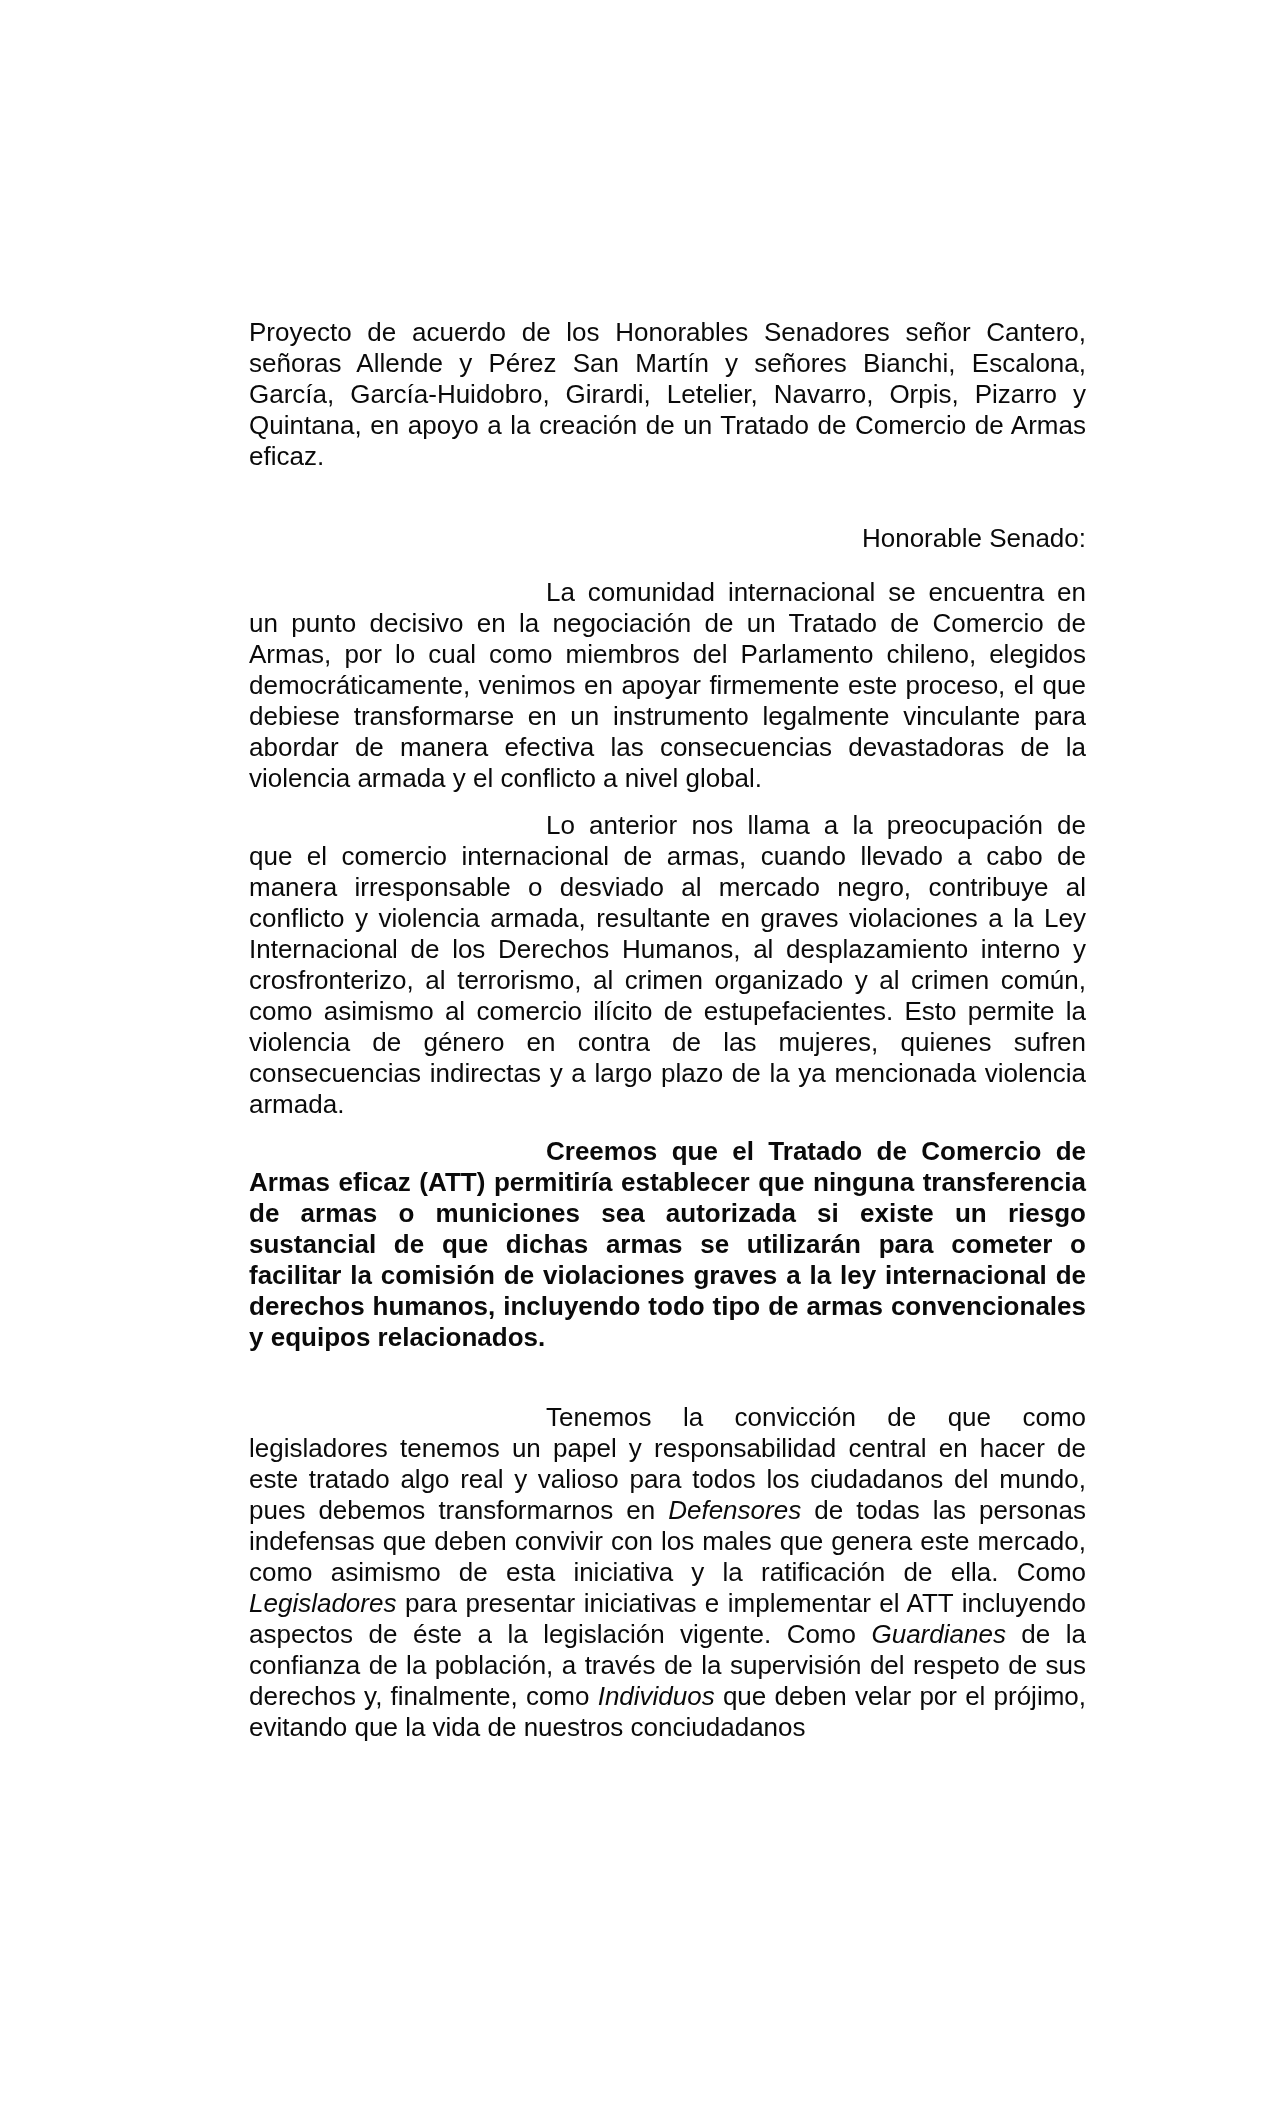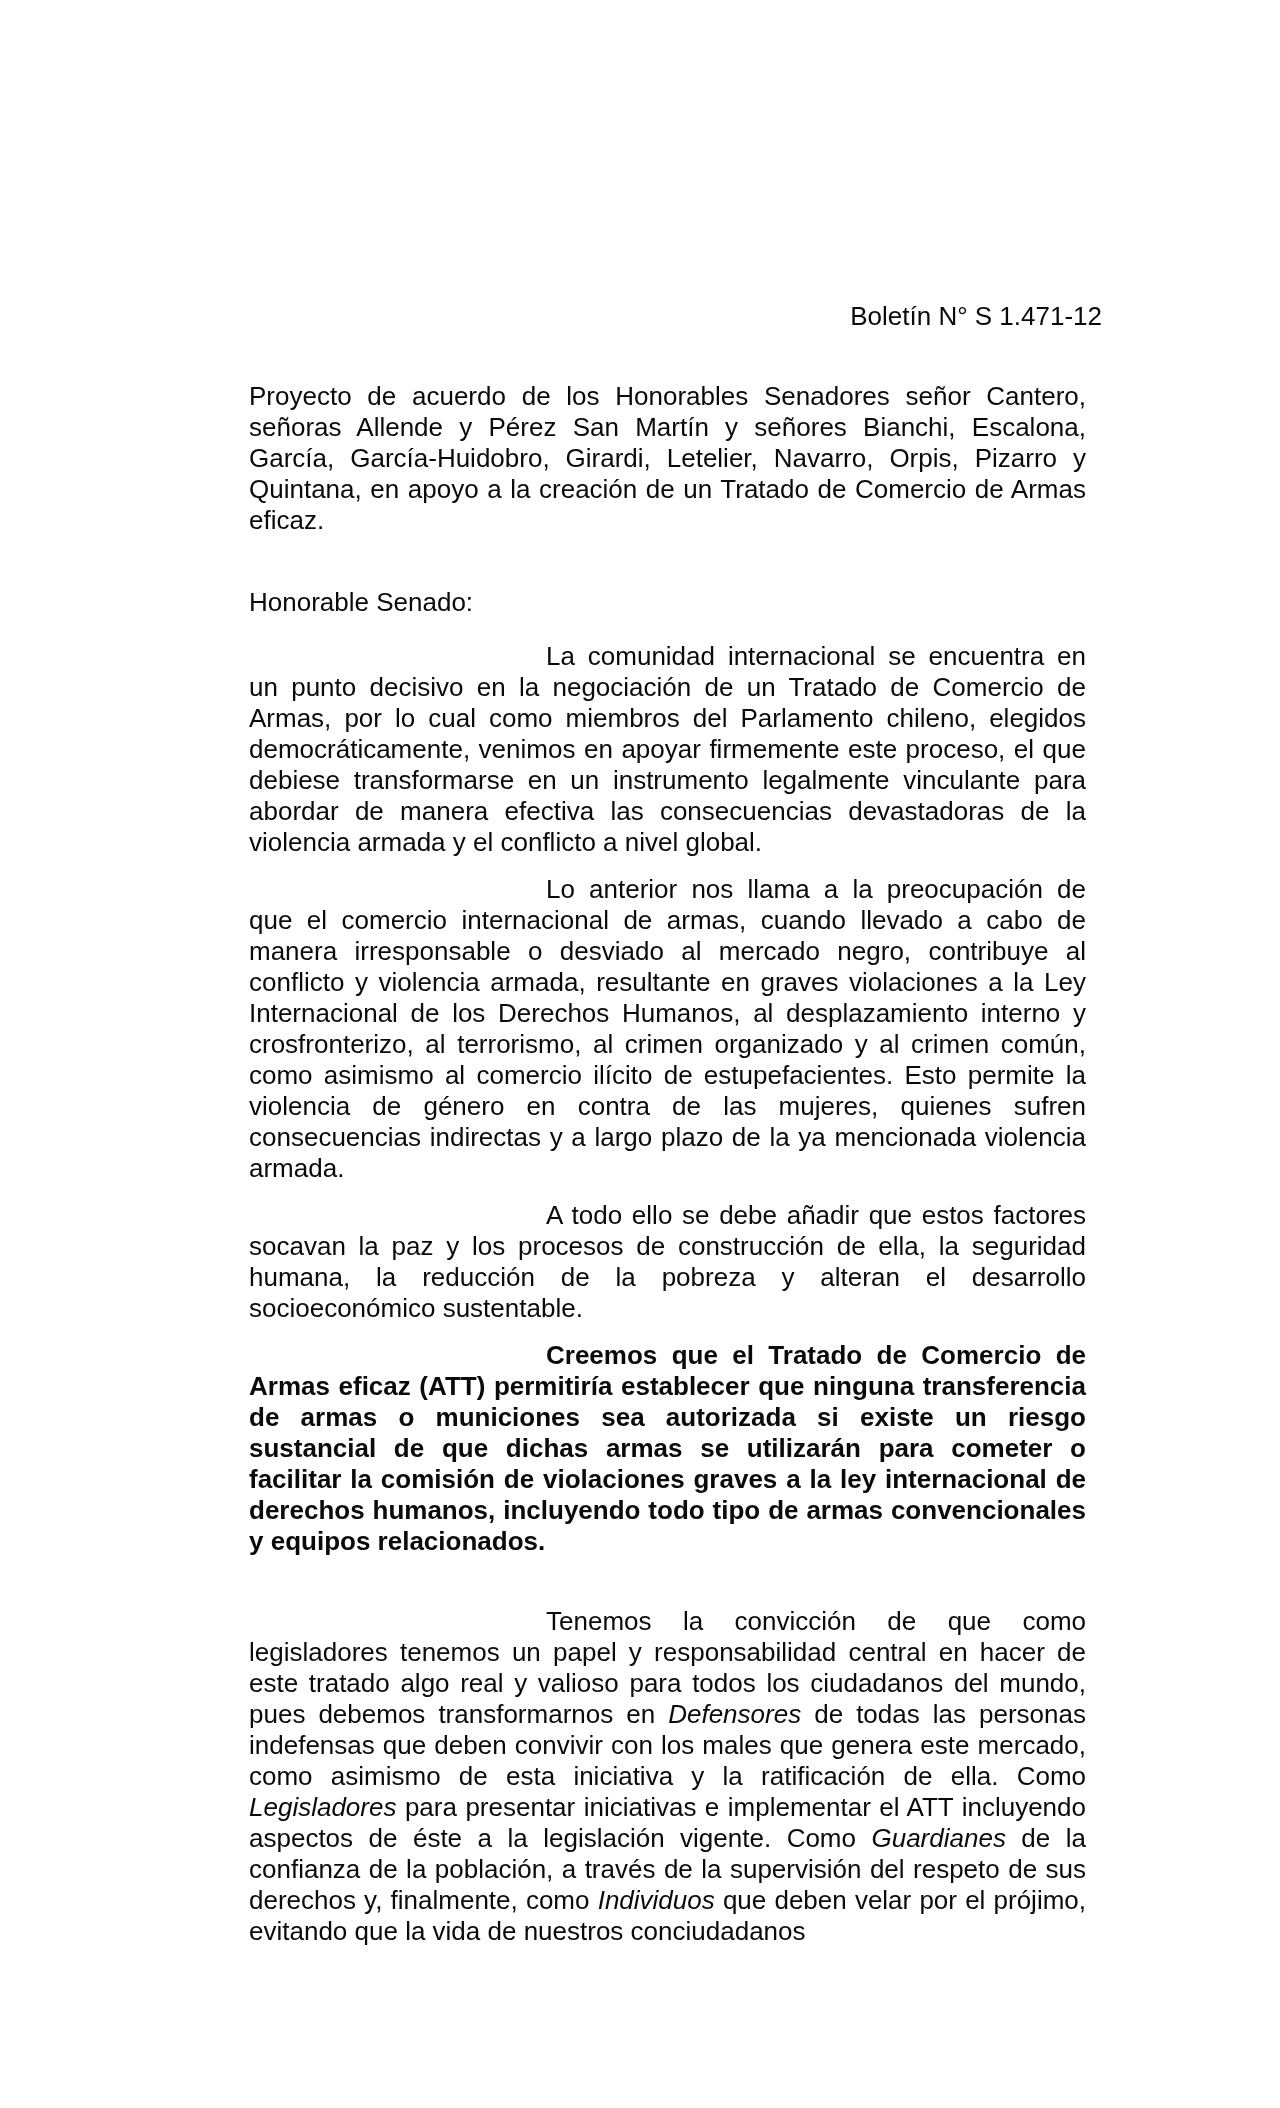--- a/index.html
+++ b/index.html
@@ -31,21 +31,21 @@
     margin: 0 0 49px 0;
   }
   .doc p {
     margin: 16px;
     padding: 0;
   }
   .intro {
     margin-bottom: 51px !important;
   }
   .salutation {
-    text-align: left;
+    text-align: right;
     margin-bottom: 23px !important;
   }
   .body-para {
     text-indent: 297px;
     margin-bottom: 15px !important;
   }
   .gap-large {
     margin-bottom: 49px !important;
     font-weight: bold;
   }
@@ -56,30 +56,28 @@
     font-weight: normal;
     font-style: italic;
   }
 </style>
 </head>
 <body>
 
 <div class="page">
   <div class="doc">
 
-    <div class="bulletin">Boletín N° S 1.471-12</div>
 
     <p class="intro"><span>Proyecto de acuerdo de los Honorables Senadores señor Cantero, señoras Allende y Pérez San Martín y señores Bianchi, Escalona, García, García-Huidobro, Girardi, Letelier, Navarro, Orpis, Pizarro y Quintana, en apoyo a la creación de un Tratado de Comercio de Armas eficaz.</span></p>
 
     <p class="salutation">Honorable Senado:</p>
 
     <p class="body-para"><span>La comunidad internacional se encuentra en un punto decisivo en la negociación de un Tratado de Comercio de Armas, por lo cual como miembros del Parlamento chileno, elegidos democráticamente, venimos en apoyar firmemente este proceso, el que debiese transformarse en un instrumento legalmente vinculante para abordar de manera efectiva las consecuencias devastadoras de la violencia armada y el conflicto a nivel global.</span></p>
 
     <p class="body-para"><span>Lo anterior nos llama a la preocupación de que el comercio internacional de armas, cuando llevado a cabo de manera irresponsable o desviado al mercado negro, contribuye al conflicto y violencia armada, resultante en graves violaciones a la Ley Internacional de los Derechos Humanos, al desplazamiento interno y crosfronterizo, al terrorismo, al crimen organizado y al crimen común, como asimismo al comercio ilícito de estupefacientes. Esto permite la violencia de género en contra de las mujeres, quienes sufren consecuencias indirectas y a largo plazo de la ya mencionada violencia armada.</span></p>
 
-    <p class="body-para"><span>A todo ello se debe añadir que estos factores socavan la paz y los procesos de construcción de ella, la seguridad humana, la reducción de la pobreza y alteran el desarrollo socioeconómico sustentable.</span></p>
 
     <p class="body-para gap-large"><span>Creemos que el Tratado de Comercio de Armas eficaz (ATT) permitiría establecer que ninguna transferencia de armas o municiones sea autorizada si existe un riesgo sustancial de que dichas armas se utilizarán para cometer o facilitar la comisión de violaciones graves a la ley internacional de derechos humanos, incluyendo todo tipo de armas convencionales y equipos relacionados.</span></p>
 
     <p class="body-para last-para"><span>Tenemos la convicción de que como legisladores tenemos un papel y responsabilidad central en hacer de este tratado algo real y valioso para todos los ciudadanos del mundo, pues debemos transformarnos en </span><span class="bi">Defensores</span><span> de todas las personas indefensas que deben convivir con los males que genera este mercado, como asimismo de esta iniciativa y la ratificación de ella. Como </span><span class="bi">Legisladores</span><span> para presentar iniciativas e implementar el ATT incluyendo aspectos de éste a la legislación vigente. Como </span><span class="bi">Guardianes</span><span> de la confianza de la población, a través de la supervisión del respeto de sus derechos y, finalmente, como </span><span class="bi">Individuos</span><span> que deben velar por el prójimo, evitando que la vida de nuestros conciudadanos</span></p>
 
   </div>
 </div>
 
 </body></html>

